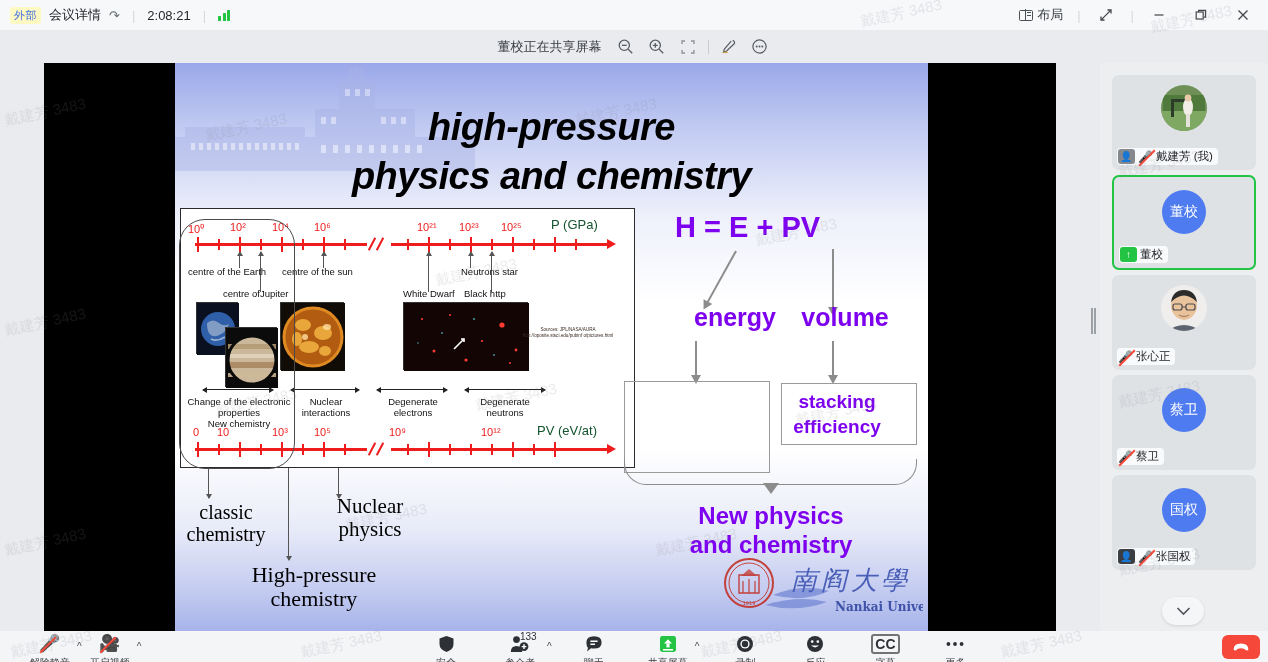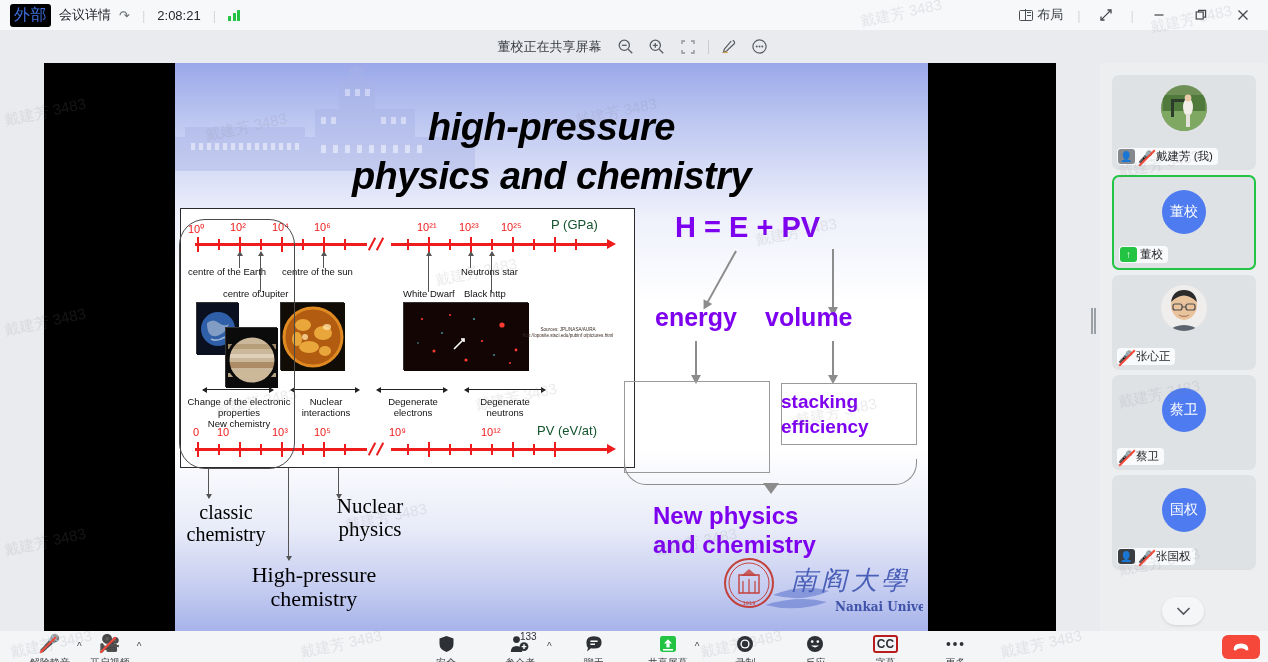--- a/index.html
+++ b/index.html
@@ -12,22 +12,22 @@
   #app { position: relative; width: 1268px; height: 662px; }
 
   
   .titlebar {
     position: absolute; left: 0; top: 0; width: 1268px; height: 30px;
     background: #f7f8fa;
     display: flex; align-items: center;
   }
   .tb-left { display: flex; align-items: center; gap: 8px; padding-left: 10px; }
   .badge-ext {
-    background: #000000; color: #3f6fe0;
-    font-size: 16px; padding: 1px 4px; border-radius: 3px;
+    background: #fef9c3; color: #3f6fe0;
+    font-size: 11px; padding: 1px 4px; border-radius: 3px;
     letter-spacing: .5px;
   }
   .tb-title { font-size: 13px; color: #24262b; }
   .tb-ico { color: #6b7075; font-size: 13px; }
   .tb-sep { color: #d5d8dc; font-size: 13px; margin: 0 4px; }
   .tb-time { font-size: 13px; color: #24262b; font-variant-numeric: tabular-nums; }
   .signal { display: inline-flex; align-items: flex-end; gap: 1.5px; height: 12px; }
   .signal i { display: block; width: 3px; background: #23c343; border-radius: .5px; }
   .signal i:nth-child(1) { height: 5px; }
   .signal i:nth-child(2) { height: 8px; }
@@ -138,21 +138,21 @@
   }
   .bigbracket {
     position: absolute; border: 1.6px solid #4a4a4a; border-radius: 26px;
   }
 
   
   .eq {
     position: absolute; color: #7d00ef; font-weight: bold; white-space: nowrap;
   }
   .pnode {
-    position: absolute; color: #7d00ef; font-weight: bold; 
+    position: absolute; color: #7d00ef; font-weight: bold; text-align: center;
     white-space: nowrap; line-height: 1.12;
   }
   .gbox { position: absolute; border: 1.4px solid #9a9a9a; background: transparent; }
   .ga { position: absolute; width: 2.4px; background: #8c8c8c; }
   .ga::after {
     content: ""; position: absolute; left: -4px; bottom: -7px;
     border-left: 5.5px solid transparent; border-right: 5.5px solid transparent;
     border-top: 9px solid #8c8c8c;
   }
   .diagA { position: absolute; width: 2.4px; height: 60px; background: #8c8c8c;
@@ -250,22 +250,22 @@
   .slash {
     position: relative; display: inline-flex;
     align-items: center; justify-content: center;
   }
   .slash::after {
     content: ""; position: absolute; left: -2px; top: 50%;
     width: 22px; height: 2px; background: #f5483b;
     transform: rotate(-45deg);
   }
   .cc-box {
-    border: 2px solid #b91c1c; border-radius: 3px;
-    font-size: 12px; font-weight: bold; padding: 1px 2px; line-height: 1;
+    border: 2px solid #737373; border-radius: 3px;
+    font-size: 14px; font-weight: bold; padding: 1px 2px; line-height: 1;
   }
   
   .wm {
     position: absolute; color: rgba(130,130,140,.16);
     font-size: 15px; white-space: nowrap; pointer-events: none;
     transform: rotate(-12deg);
   }
 </style>
 </head>
 <body>

